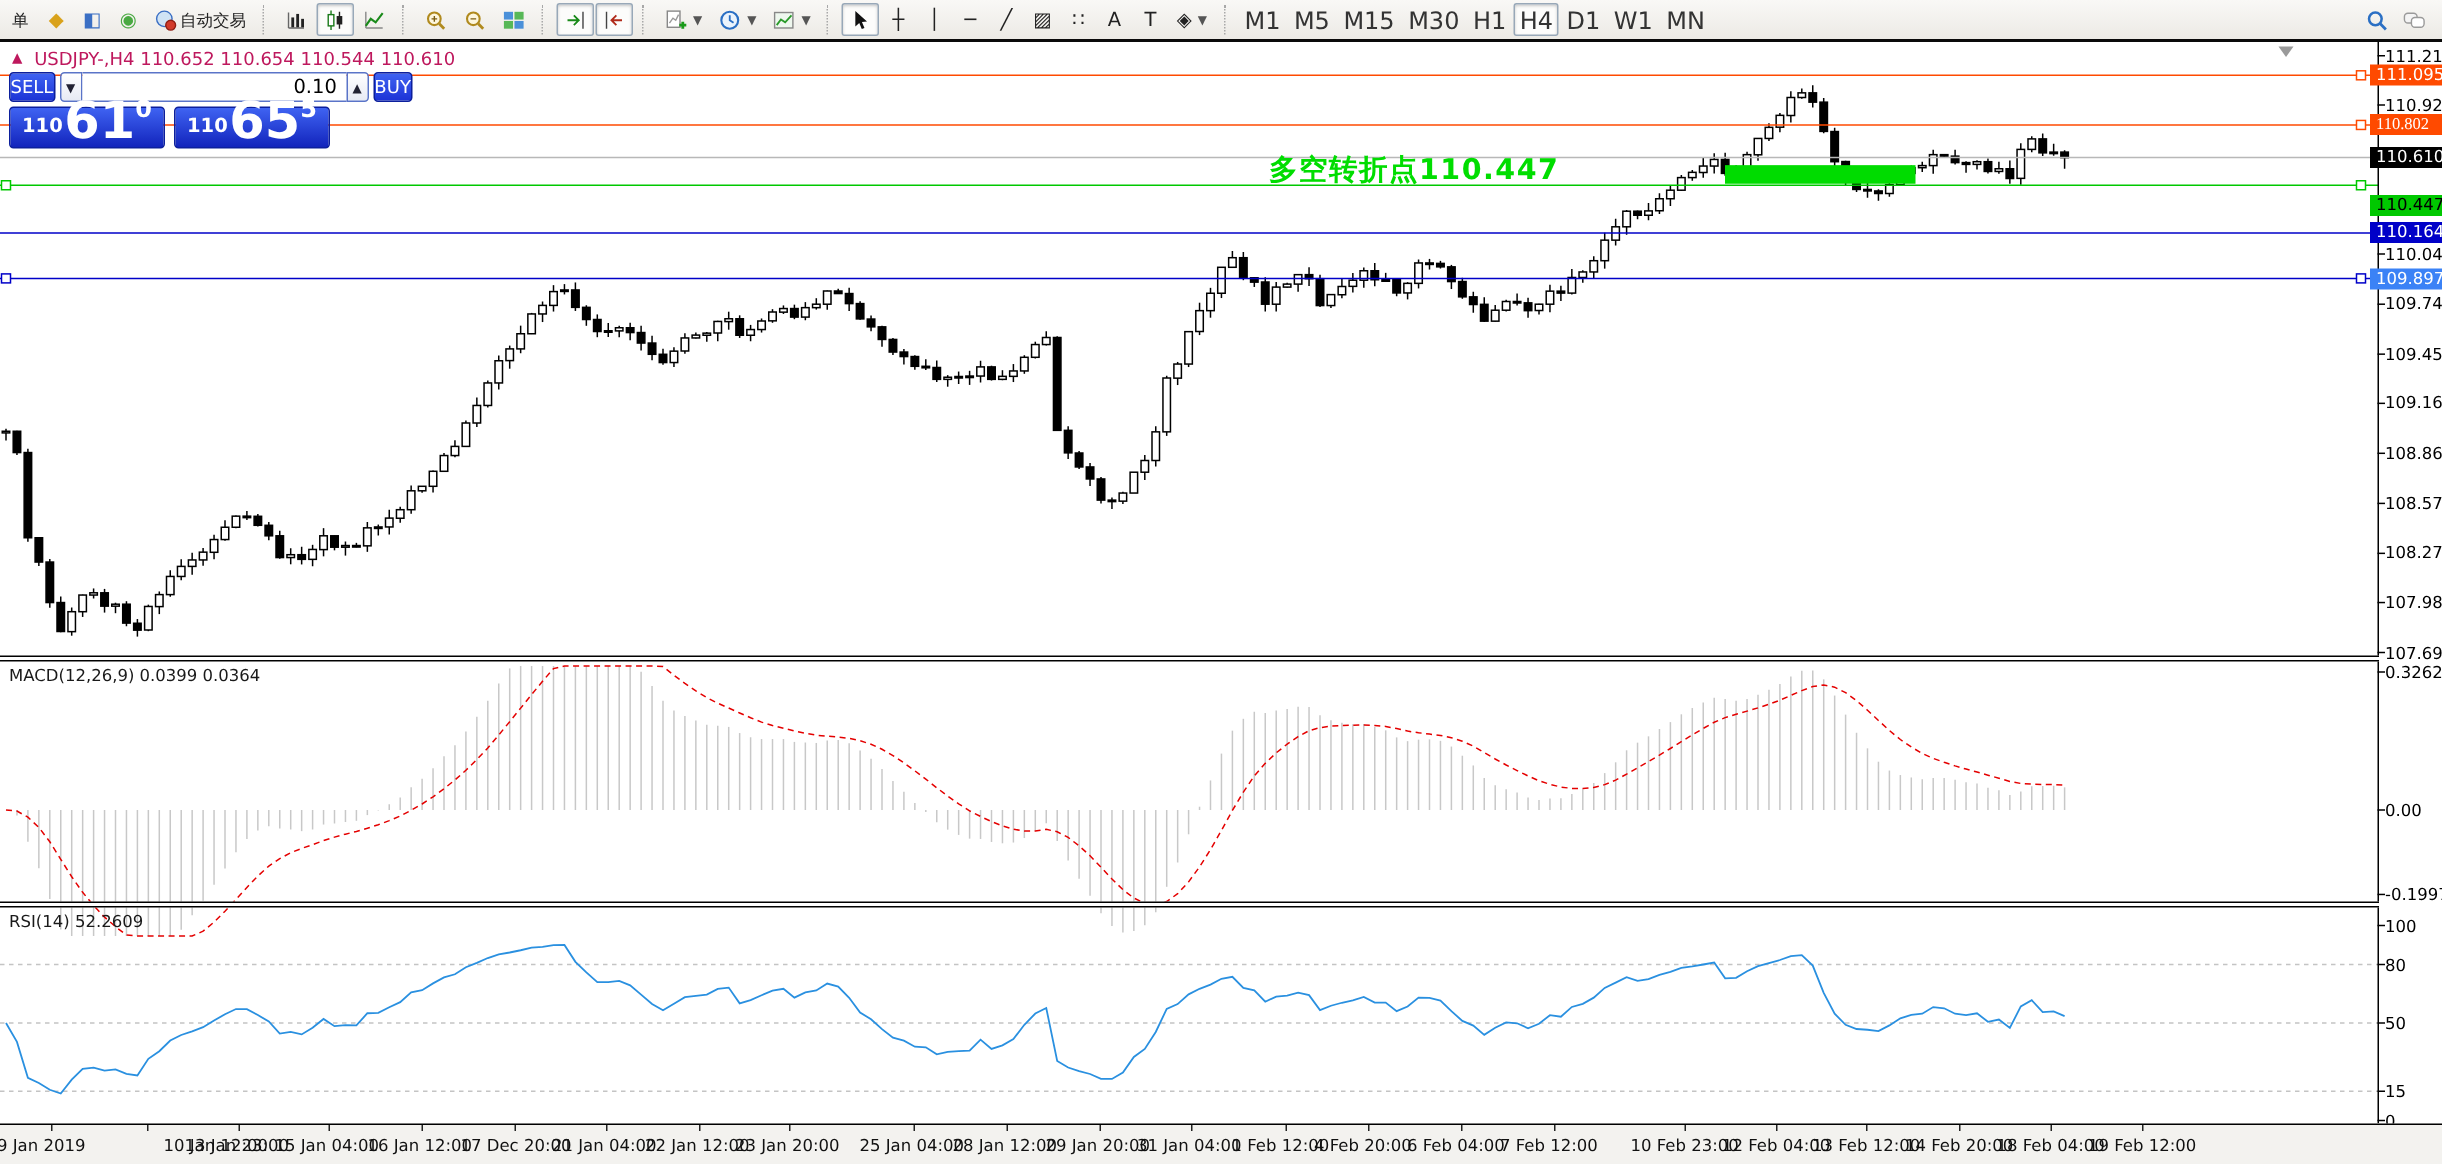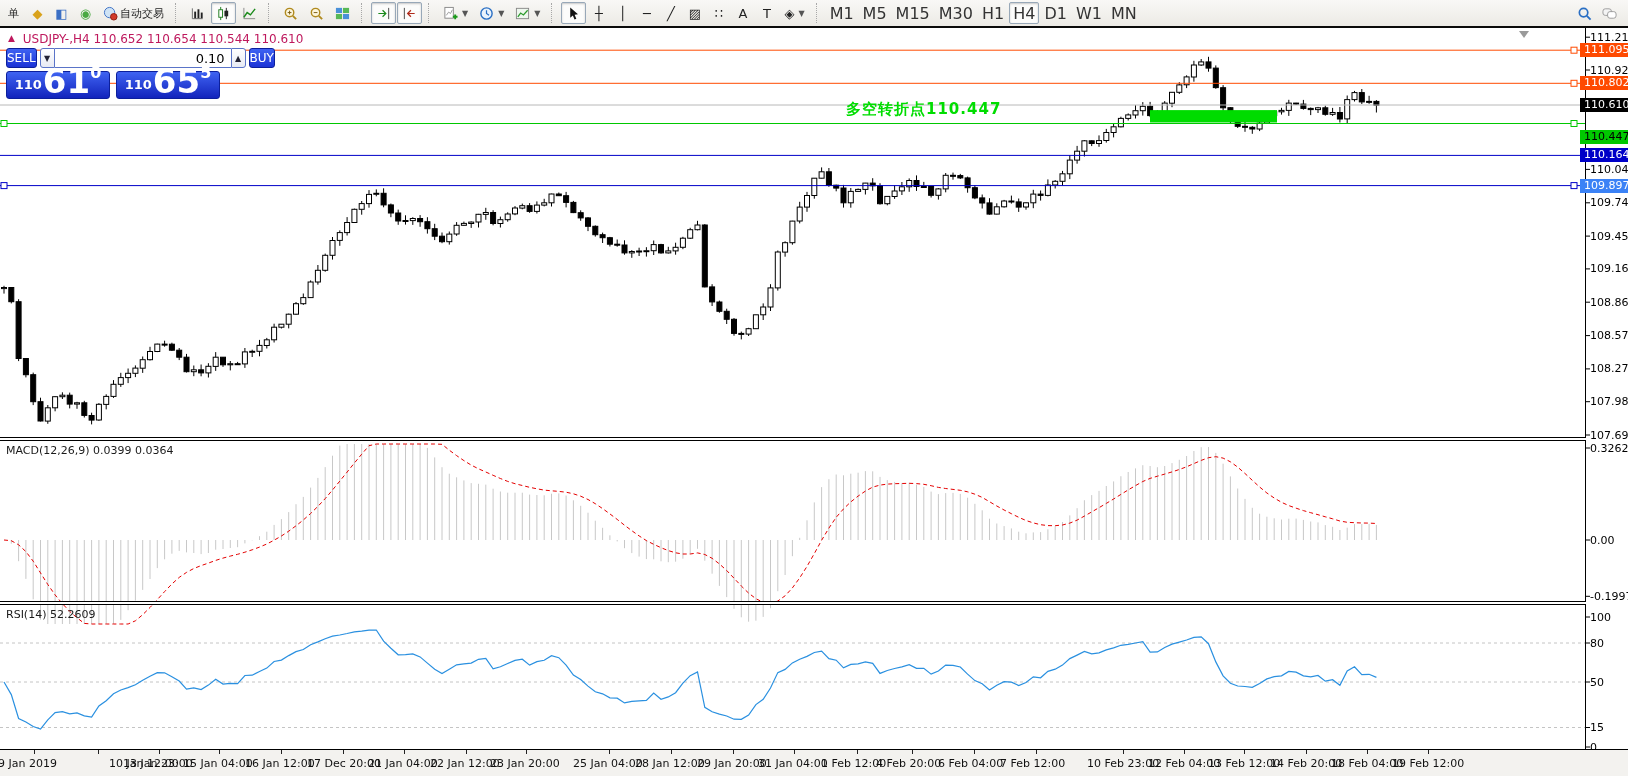--- a/index.html
+++ b/index.html
@@ -28,21 +28,21 @@
   #plot{position:absolute;top:0;left:0}
   .sep{position:absolute;left:0;width:1586px;height:4px;border-top:1px solid #000;border-bottom:1px solid #000;background:#fff;z-index:3}
   #sep1{top:409px}
   #sep2{top:573px}
   #title{position:absolute;top:4px;left:8px;font-size:12px;color:#be185d;z-index:5;white-space:nowrap}
   #title .tri{font-size:9px;vertical-align:2px;margin-right:4px}
   #title .sym{font-weight:400}
   .pane-label{position:absolute;left:6px;font-size:11px;color:#1a1a1a;z-index:4;white-space:nowrap}
   #macd-label{top:416px}
   #rsi-label{top:580px}
-  #annotation{position:absolute;left:846px;top:72px;font-size:15px;font-weight:700;z-index:4;letter-spacing:1px;white-space:nowrap}
+  #annotation{position:absolute;left:846px;top:72px;font-size:19px;font-weight:700;z-index:4;letter-spacing:1px;white-space:nowrap}
   #shift-marker{position:absolute;left:1519px;top:3px;width:0;height:0;z-index:4;
     border-left:5px solid transparent;border-right:5px solid transparent;border-top:7px solid #9a9a9a}
 
   
   .ax{position:absolute;left:1590px;font-size:11px;color:#000;white-space:nowrap;z-index:4}
   .badge{position:absolute;left:1580px;width:48px;height:14px;font-size:11px;line-height:14px;
     padding-left:4px;color:#fff;z-index:5;white-space:nowrap}
 
   
   #time-axis{position:absolute;top:721px;left:0;width:1628px;height:27px;background:#f3f2ef;border-top:1px solid #000;z-index:6}
@@ -947,21 +947,21 @@
         <div class="ax" style="top: 401px;">107.690</div>
         <div class="ax" style="top: 414px;">0.3262</div>
         <div class="ax" style="top: 506px;">0.00</div>
         <div class="ax" style="top: 562px;">-0.1997</div>
         <div class="ax" style="top: 583px;">100</div>
         <div class="ax" style="top: 609px;">80</div>
         <div class="ax" style="top: 648px;">50</div>
         <div class="ax" style="top: 693px;">15</div>
         <div class="ax" style="top: 713px;">0</div>
         <div class="badge" style="top: 15px; background: rgb(255, 74, 0); color: rgb(255, 255, 255);">111.095</div>
-        <div class="badge" style="top: 48px; background: rgb(255, 74, 0); color: rgb(255, 255, 255);">110.802</div>
+        <div class="badge" style="top: 48px; background: rgb(255, 74, 0); color: rgb(255, 255, 255); font-family: Liberation Serif, serif;">110.802</div>
         <div class="badge" style="top: 70px; background: rgb(0, 0, 0); color: rgb(255, 255, 255);">110.610</div>
         <div class="badge" style="top: 88px; background: rgb(0, 200, 0); color: rgb(0, 0, 0); margin-top: 14px;">110.447</div>
         <div class="badge" style="top: 120px; background: rgb(0, 0, 200); color: rgb(255, 255, 255);">110.164</div>
         <div class="badge" style="top: 151px; background: #3b82f6; color: rgb(255, 255, 255);">109.897</div>
       </div>
     <div id="time-axis">
         <div class="ttick" style="left: 34px;"></div>
         <div class="tl" style="left: -2px;">9 Jan 2019</div>
         <div class="ttick" style="left: 98px;"></div>
         <div class="tl" style="left: 62px; margin-left: 47px;">10 Jan 12:00</div>

